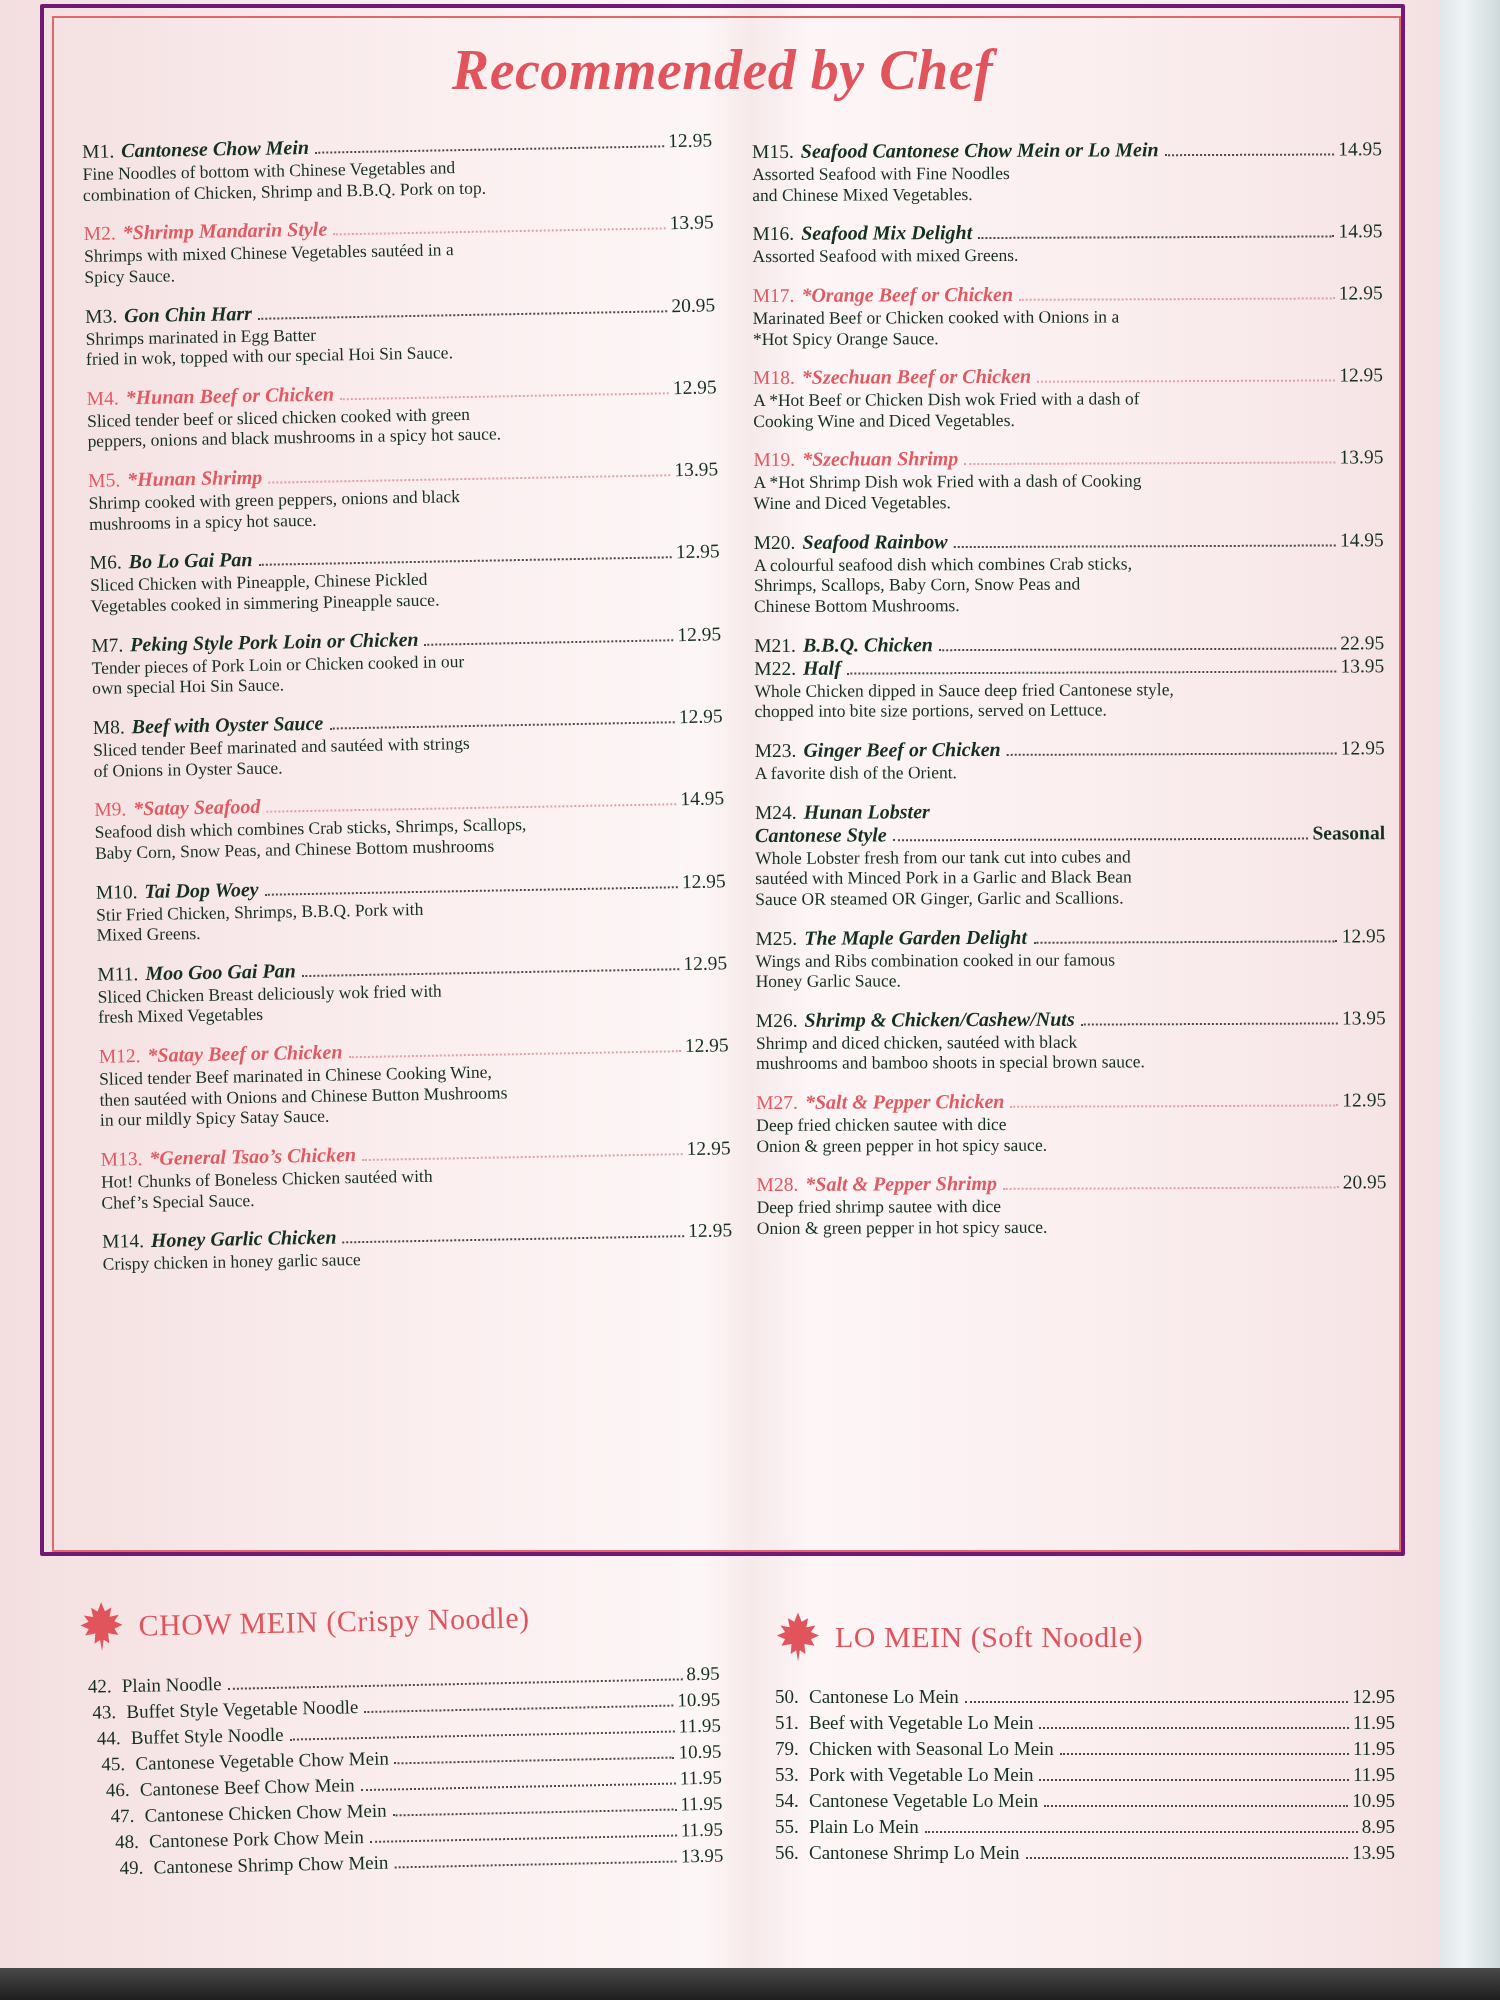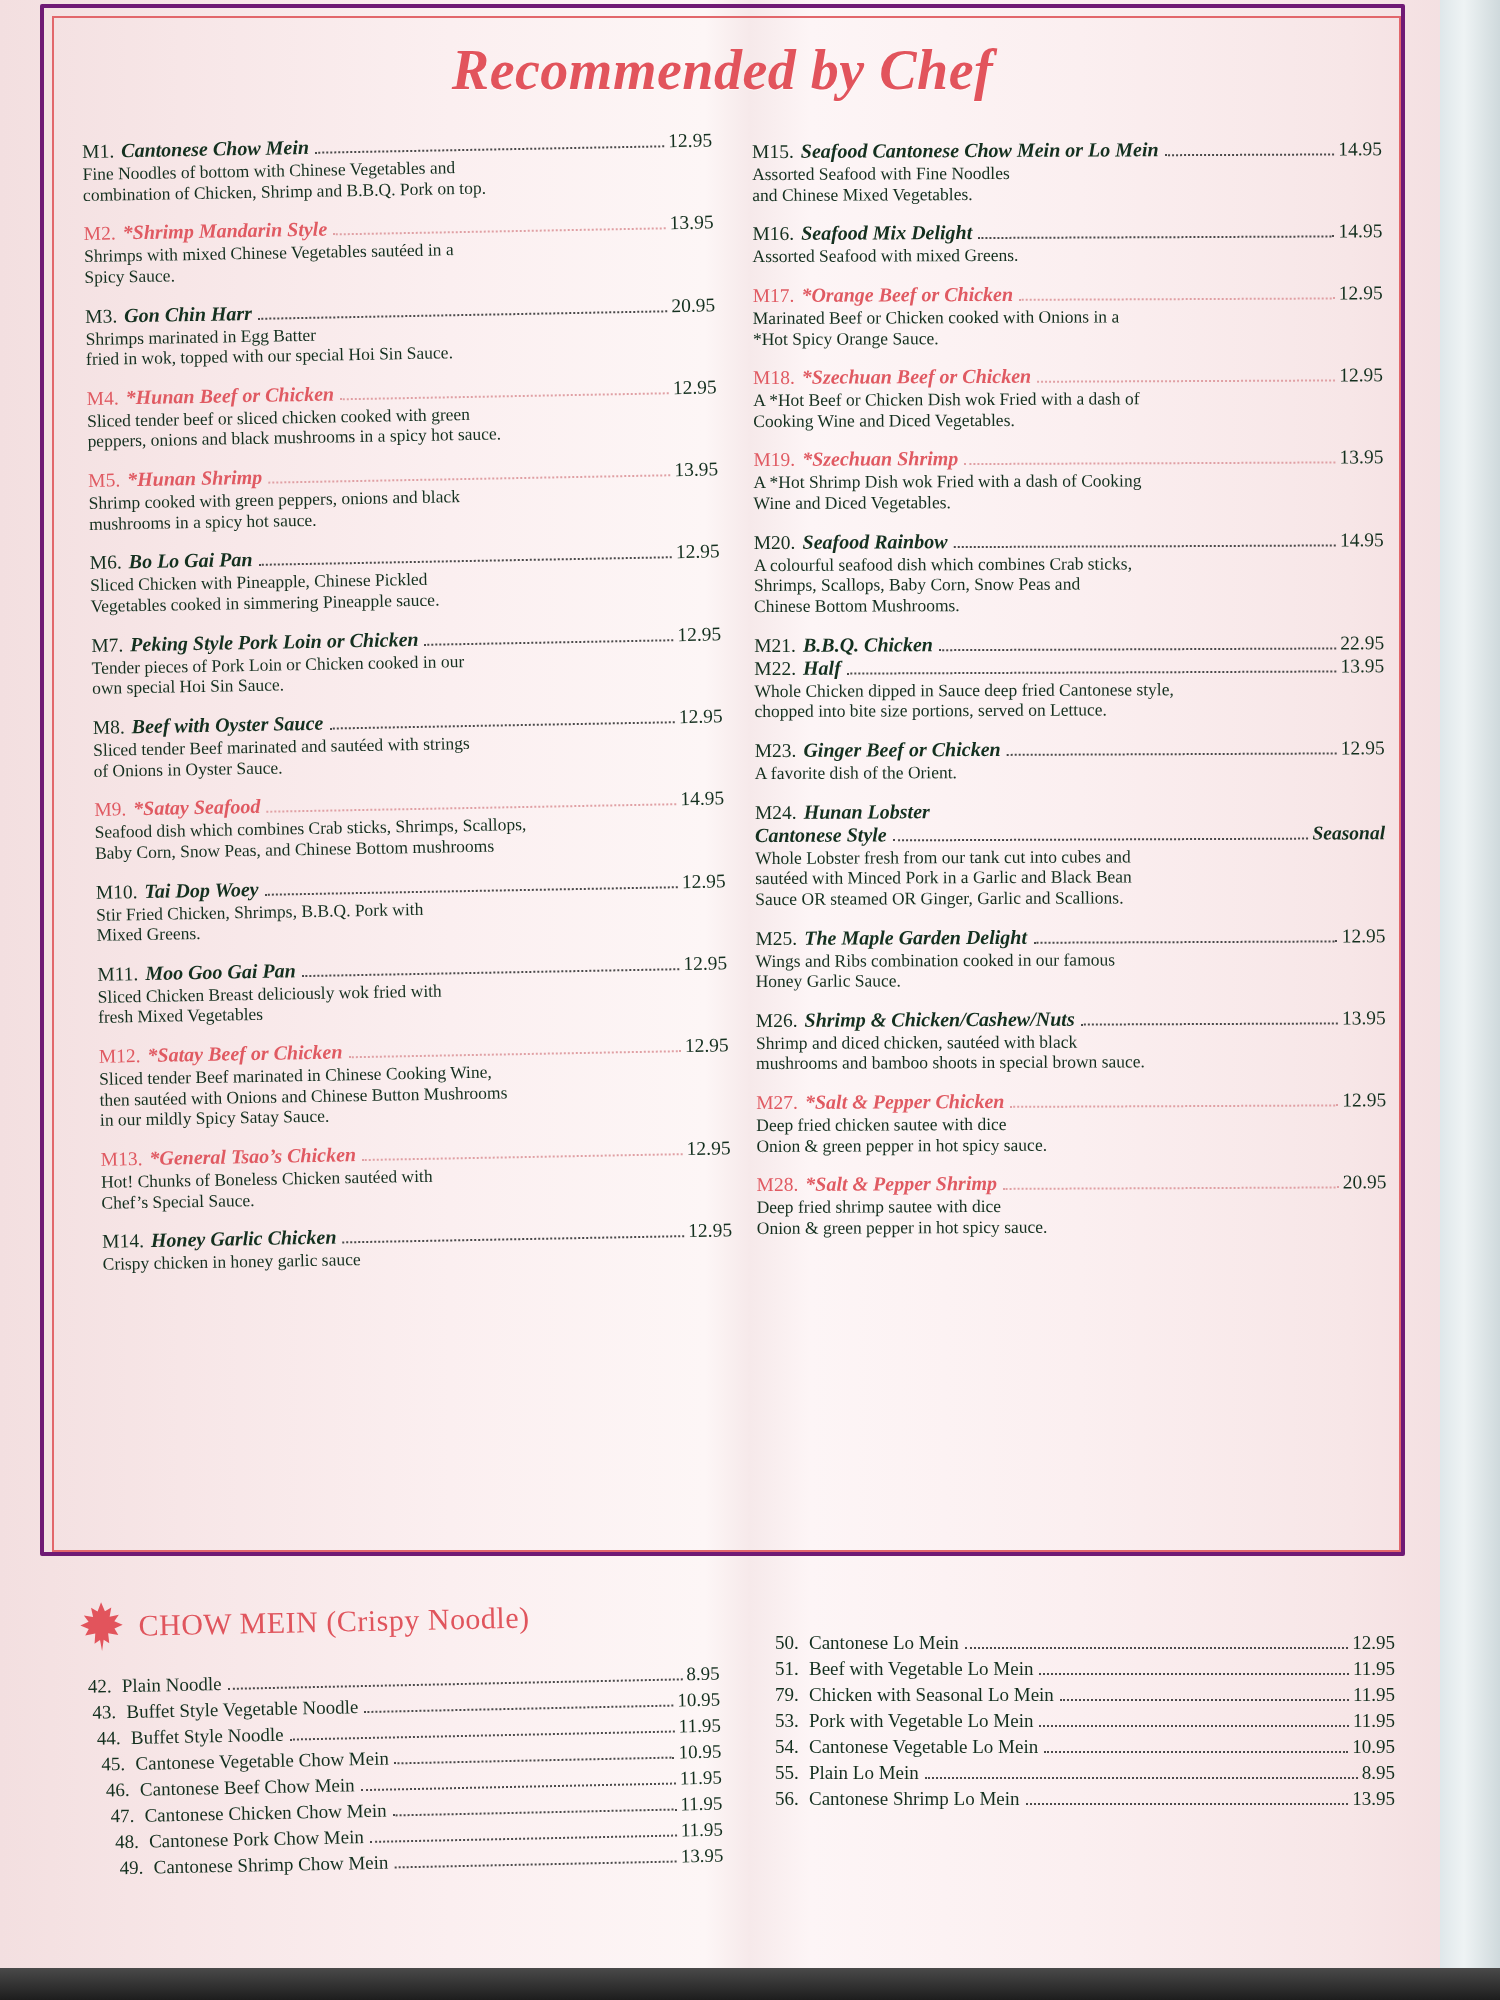--- a/index.html
+++ b/index.html
@@ -94,21 +94,21 @@
     font-size: 20px;
   }
   .leader {
     flex: 1 1 auto;
     border-bottom: 2.5px dotted #4a4a4a;
     margin: 0 4px 5px 6px;
     min-width: 14px;
     height: 1px;
   }
   .price { font-size: 19.5px; }
-  .price.seasonal { font-style: italic; font-weight: bold; }
+  .price.seasonal { font-weight: bold; }
   .desc {
     font-size: 17.5px;
     line-height: 1.18;
     color: #14301f;
     margin-top: 1px;
   }
   .red .code, .red .name { color: #e05a62; }
   .red .leader { border-bottom-color: #e0a0a4; }
   .red .price { color: #14301f; }
 
@@ -480,20 +480,26 @@
           <div class="lrow" style="margin-left: 28px;">
             <span class="lnum">49.</span>
             <span class="lname">Cantonese Shrimp Chow Mein</span>
             <span class="lleader"></span>
             <span class="lprice">13.95</span>
           </div>
         </div>
     </div>
 
     <div class="sec lomein">
+      <div class="sec-head">
+        <svg class="leaf" viewBox="0 0 100 110">
+          <path fill="#e2545c" d="M50 2 L58 22 L72 14 L68 34 L88 30 L78 44 L96 52 L78 60 L86 74 L64 70 L66 92 L54 84 L50 108 L46 84 L34 92 L36 70 L14 74 L22 60 L4 52 L22 44 L12 30 L32 34 L28 14 L42 22 Z"></path>
+        </svg>
+        <div class="sec-title">LO MEIN (Soft Noodle)</div>
+      </div>
       <div class="sec-list" id="lomein-list">
           <div class="lrow">
             <span class="lnum">50.</span>
             <span class="lname">Cantonese Lo Mein</span>
             <span class="lleader"></span>
             <span class="lprice">12.95</span>
           </div>
           <div class="lrow">
             <span class="lnum">51.</span>
             <span class="lname">Beef with Vegetable Lo Mein</span>

